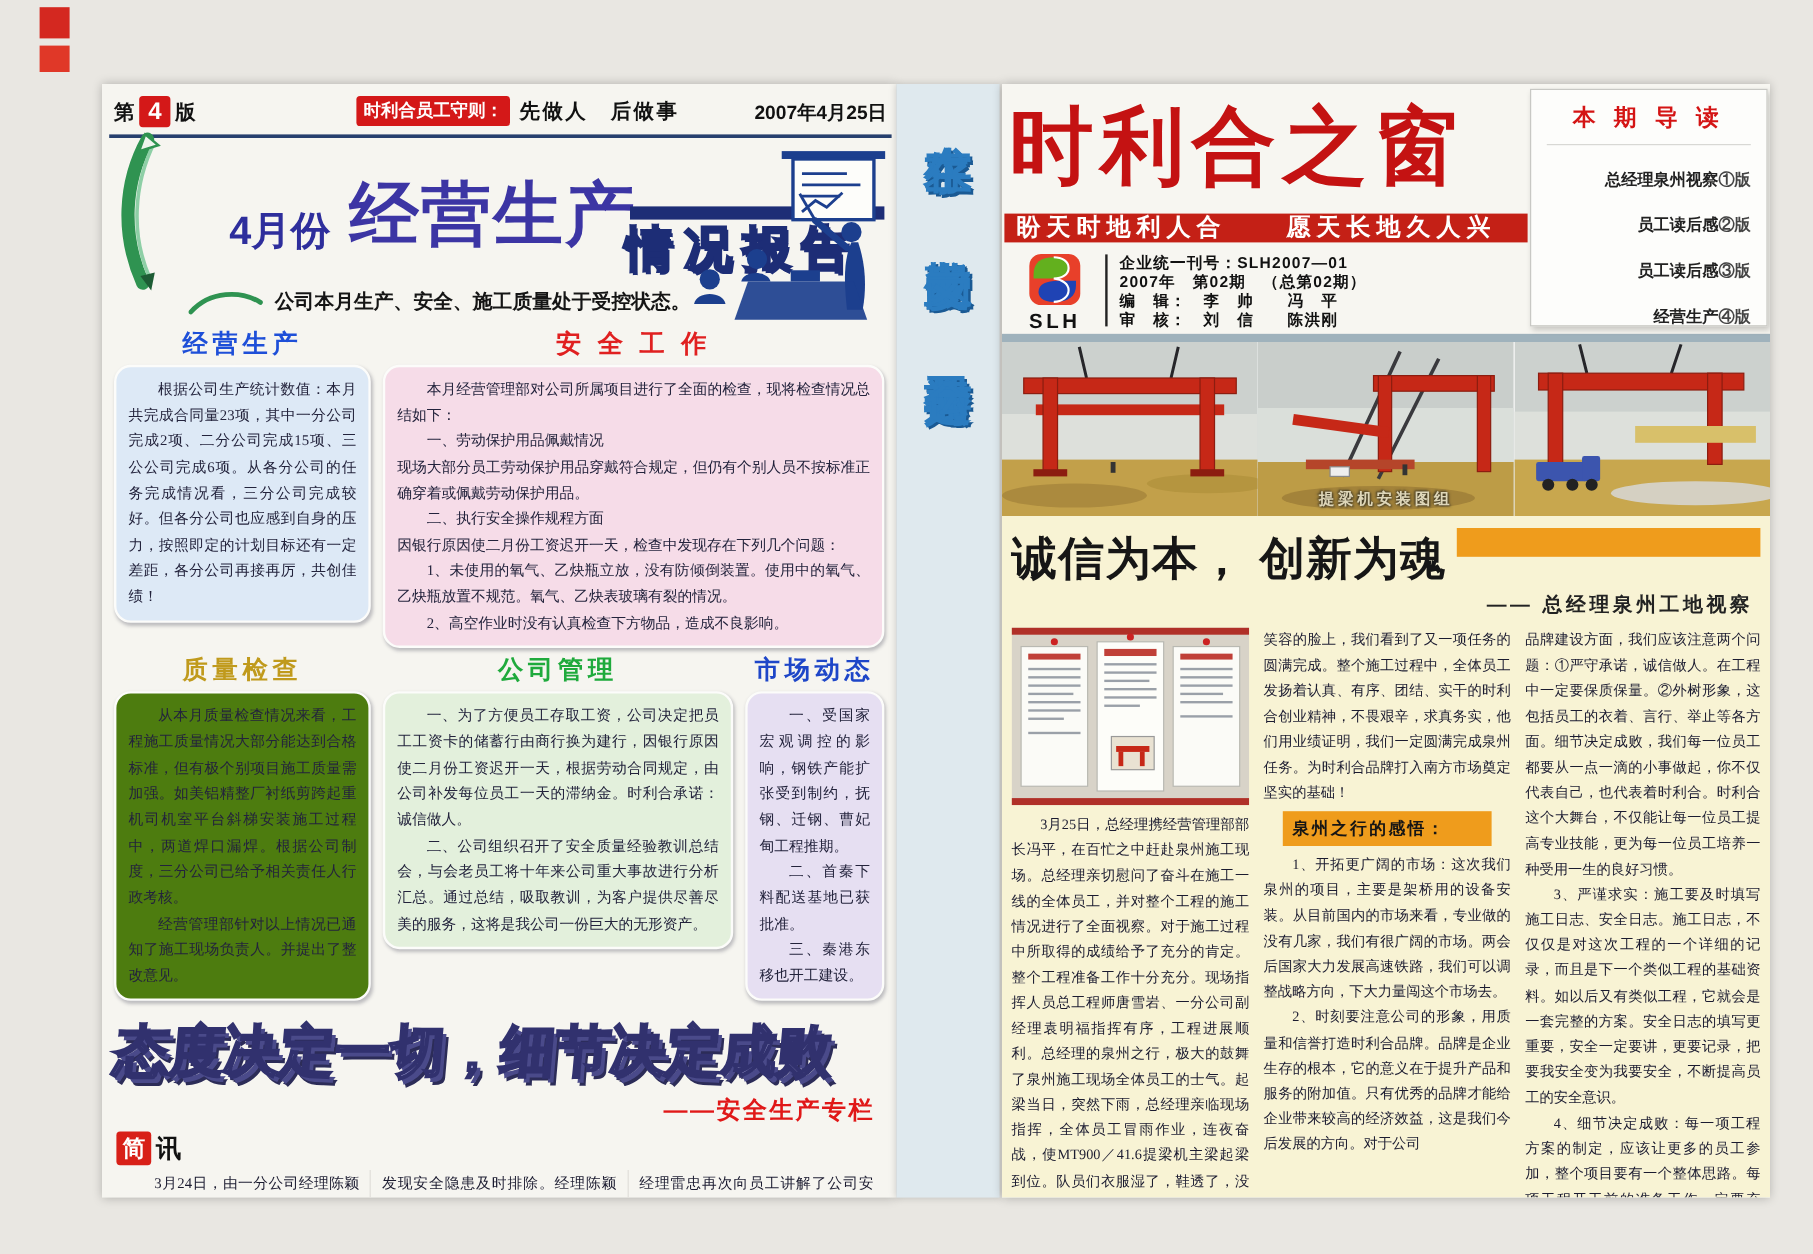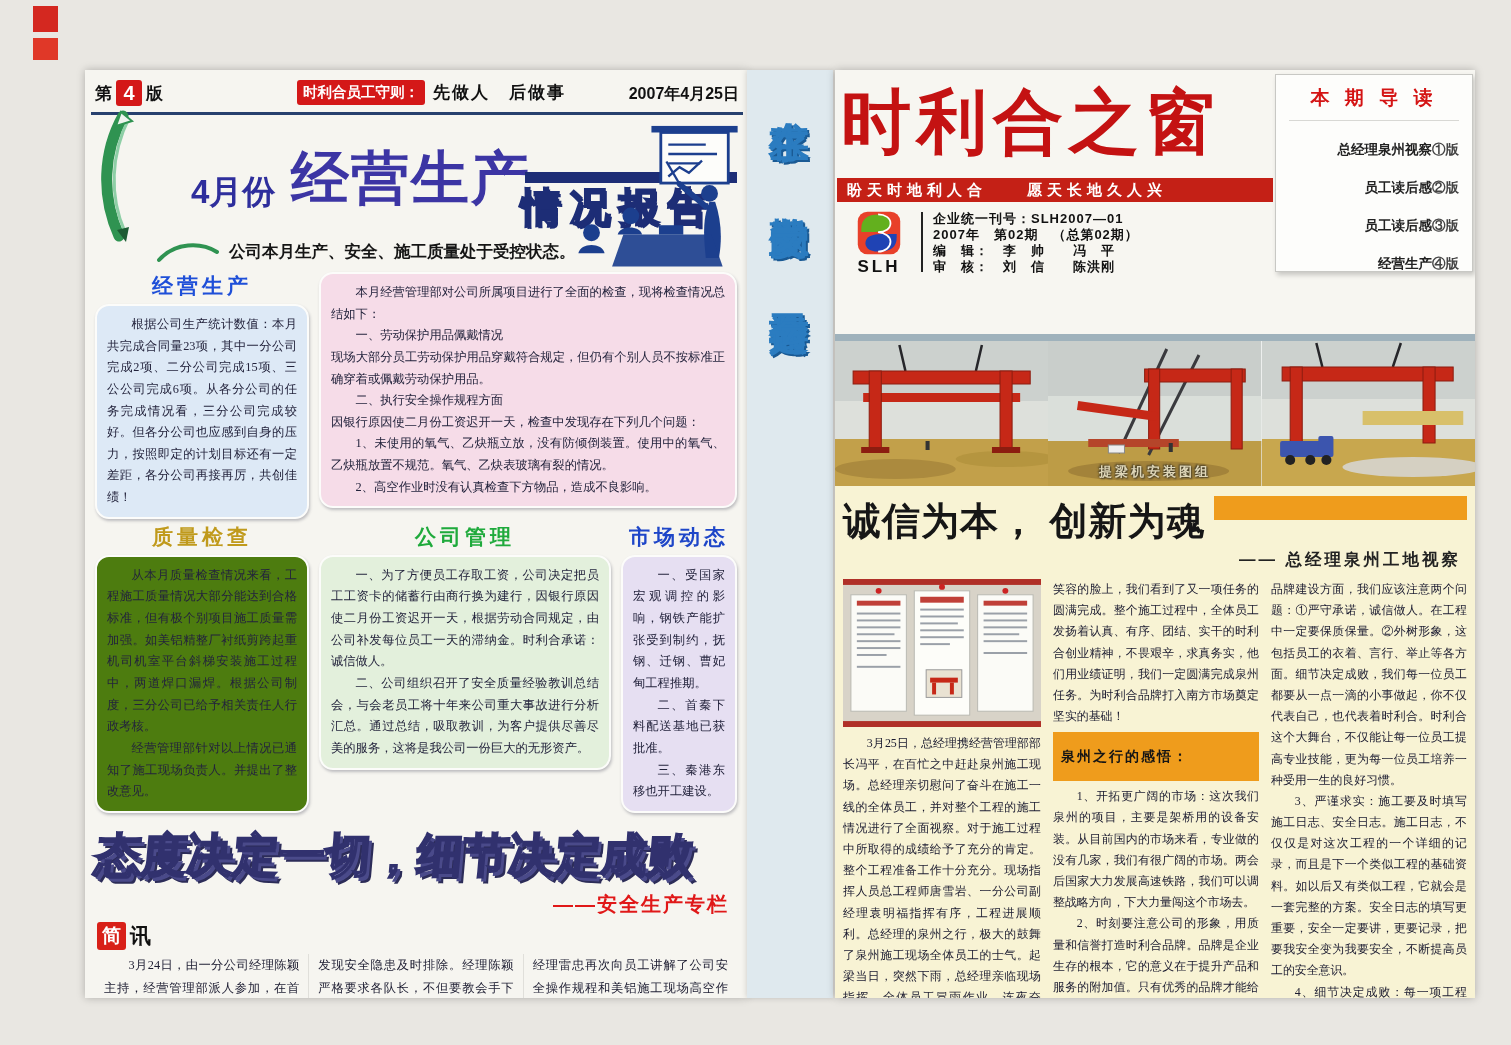--- a/index.html
+++ b/index.html
@@ -78,26 +78,26 @@
   .center-strip{position:absolute;left:747px;top:70px;width:86px;height:928px;
                 background:#dfe9ee;box-shadow:0 0 6px rgba(0,0,0,.18);}
   .strip-text{writing-mode:vertical-rl;text-orientation:upright;margin:20px auto 0;
               font-weight:900;font-size:40px;color:#2b7cc0;height:890px;
               text-shadow:2px 2px 0 #1a5a94;font-family:"Liberation Sans",sans-serif;
               display:block;}
   .strip-text span{display:inline;}
   .strip-text span:not(:last-child){margin-bottom:52px;}
 
   
-  .masthead{position:relative;height:264px;background:#f7f6f1;}
+  .masthead{position:relative;height:208px;background:#f7f6f1;}
   .mh-title{position:absolute;left:6px;top:6px;margin:0;font-size:70px;font-weight:900;
             color:#c41212;letter-spacing:6px;white-space:nowrap;
             font-family:"Liberation Serif",serif;}
   .mh-slogan{position:absolute;left:2px;top:108px;width:436px;height:24px;background:#c42016;
-             color:#fff;font-size:15px;font-weight:700;letter-spacing:5px;line-height:24px;
+             color:#fff;font-size:20px;font-weight:700;letter-spacing:5px;line-height:24px;
              padding-left:10px;box-sizing:border-box;font-family:"Liberation Sans",sans-serif;
              white-space:nowrap;overflow:hidden;}
   .mh-info{position:absolute;left:6px;top:140px;width:434px;height:64px;display:flex;}
   .logo{width:76px;text-align:center;}
   .logo-text{font-weight:900;font-size:17px;letter-spacing:3px;margin-top:-3px;color:#111;
              font-family:"Liberation Sans",sans-serif;}
   .info-divider{width:2px;background:#222;margin:2px 10px 2px 4px;}
   .info-lines{font-size:13px;font-weight:600;letter-spacing:1px;line-height:16px;color:#111;
               padding-top:1px;font-family:"Liberation Sans",sans-serif;white-space:nowrap;}
   .guide{position:absolute;right:2px;top:4px;width:198px;height:198px;background:#fdfdfb;
@@ -123,22 +123,22 @@
   .headline{margin:0;font-size:38px;font-weight:900;color:#161616;letter-spacing:1px;
             white-space:nowrap;font-family:"Liberation Sans",sans-serif;}
   .orange-bar{flex:1;height:24px;background:#ef9c1c;margin-left:8px;}
   .byline{text-align:right;font-size:16.5px;font-weight:800;letter-spacing:3px;color:#222;
           margin:2px 6px 8px 0;font-family:"Liberation Sans",sans-serif;}
   .art-cols{display:flex;gap:12px;font-size:11.9px;line-height:1.78;color:#1b1b30;}
   .acol1{width:198px;flex:none;}
   .acol2{width:206px;flex:none;}
   .acol3{flex:1;min-width:0;}
   .doc-photo{width:100%;height:148px;margin-bottom:6px;display:block;}
-  .highlight{background:#ef9c1c;color:#151515;font-weight:800;font-size:14px;padding:12px 8px;
-             margin:5px 0;letter-spacing:2px;font-family:"Liberation Sans",sans-serif;}
+  .highlight{background:#ef9c1c;color:#151515;font-weight:800;font-size:14px;padding:2px 8px;
+             margin:5px 16px;letter-spacing:2px;font-family:"Liberation Sans",sans-serif;}
 </style>
 </head>
 <body>
 
 <div class="canvas">
   <div class="scan-mark m1"></div>
   <div class="scan-mark m2"></div>
 
   <section class="page page-left">
     <header class="lp-header">
@@ -193,20 +193,21 @@
 
     <div class="lp-body">
       <div class="lp-row">
         <div class="sec sec-business">
           <h3 class="h-blue">经营生产</h3>
           <div class="box bluebox">
             <p class="ind">根据公司生产统计数值：本月共完成合同量23项，其中一分公司完成2项、二分公司完成15项、三公公司完成6项。从各分公司的任务完成情况看，三分公司完成较好。但各分公司也应感到自身的压力，按照即定的计划目标还有一定差距，各分公司再接再厉，共创佳绩！</p>
           </div>
         </div>
         <div class="sec sec-safety">
+          <h3 class="h-red">安 全 工 作</h3>
           <div class="box pinkbox">
             <p class="ind">本月经营管理部对公司所属项目进行了全面的检查，现将检查情况总结如下：</p>
             <p class="ind">一、劳动保护用品佩戴情况</p>
             <p>现场大部分员工劳动保护用品穿戴符合规定，但仍有个别人员不按标准正确穿着或佩戴劳动保护用品。</p>
             <p class="ind">二、执行安全操作规程方面</p>
             <p>因银行原因使二月份工资迟开一天，检查中发现存在下列几个问题：</p>
             <p class="ind">1、未使用的氧气、乙炔瓶立放，没有防倾倒装置。使用中的氧气、乙炔瓶放置不规范。氧气、乙炔表玻璃有裂的情况。</p>
             <p class="ind">2、高空作业时没有认真检查下方物品，造成不良影响。</p>
           </div>
         </div>

